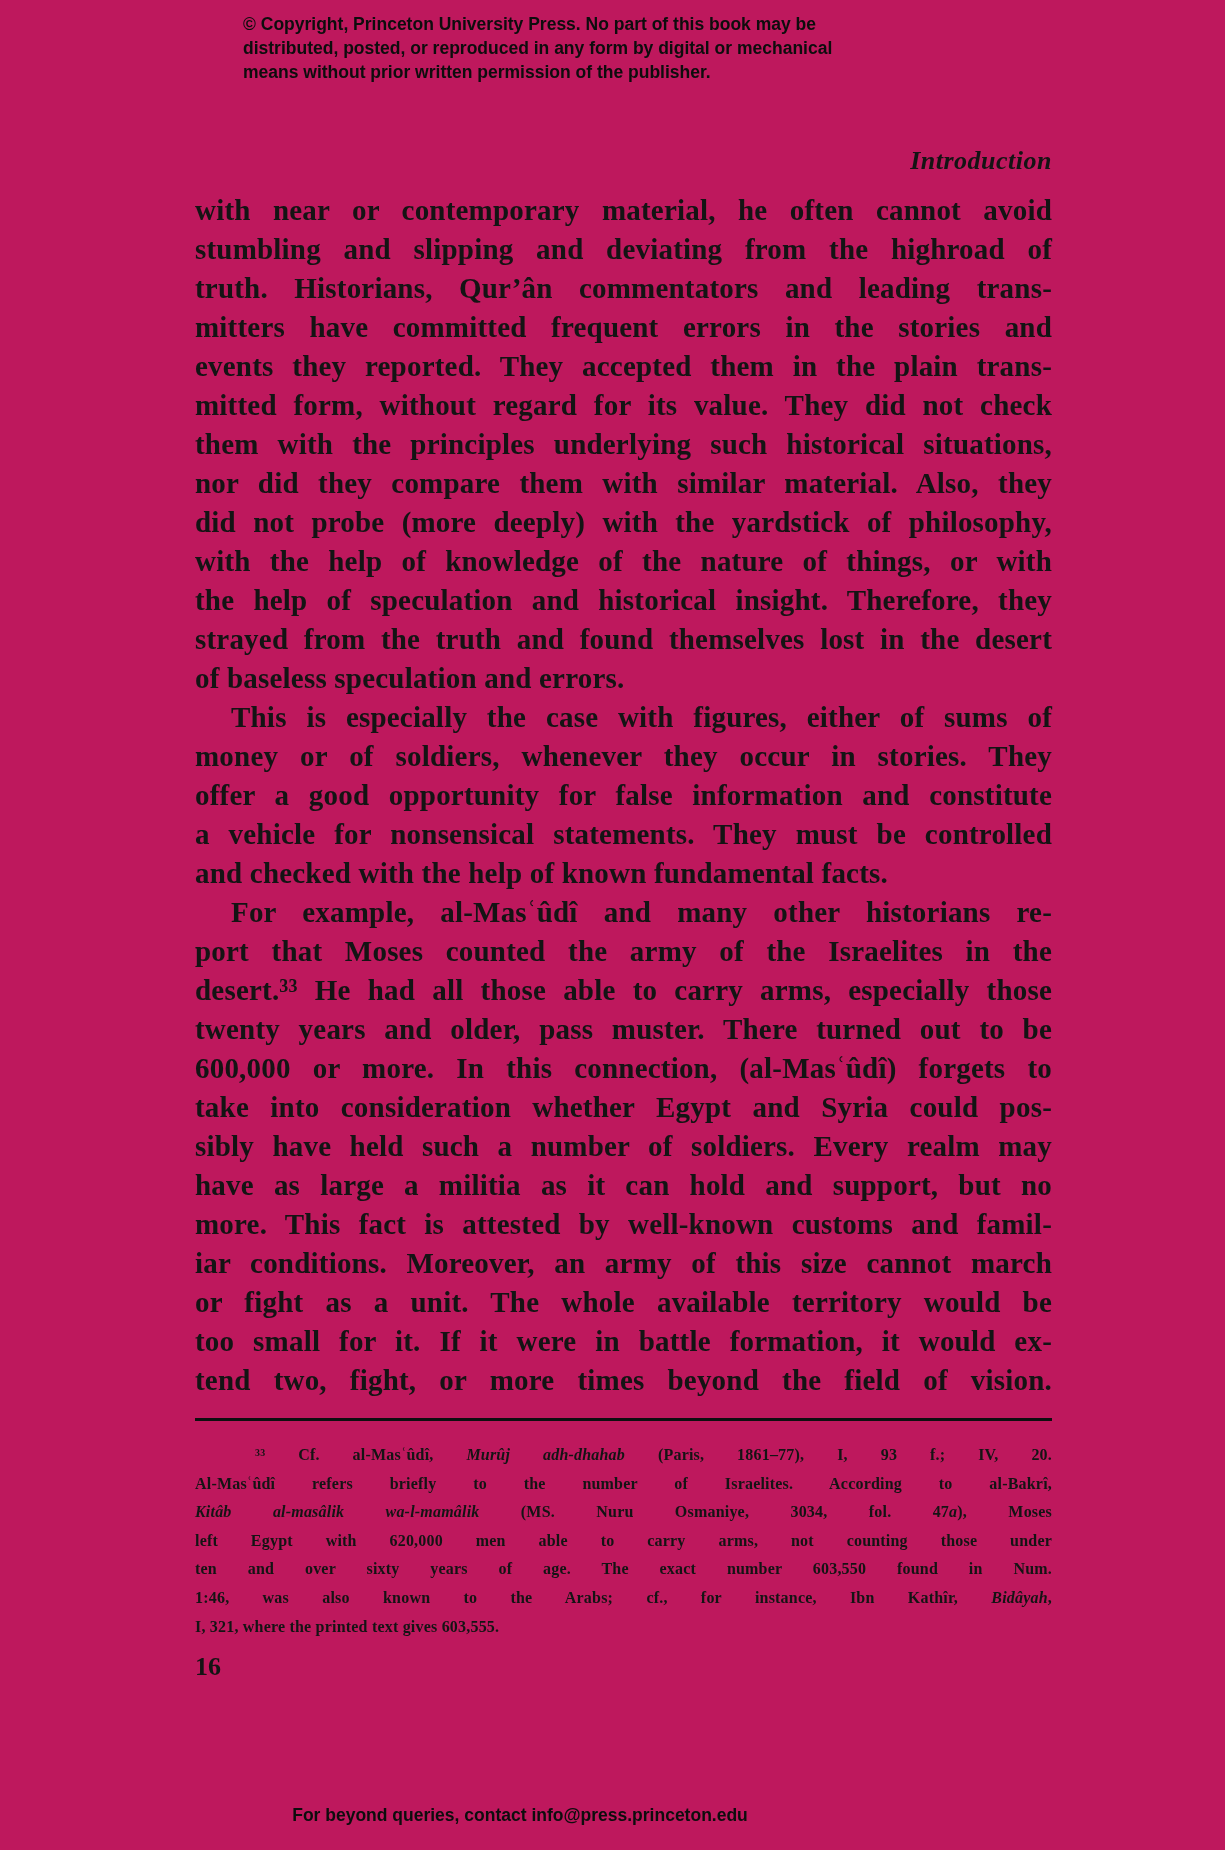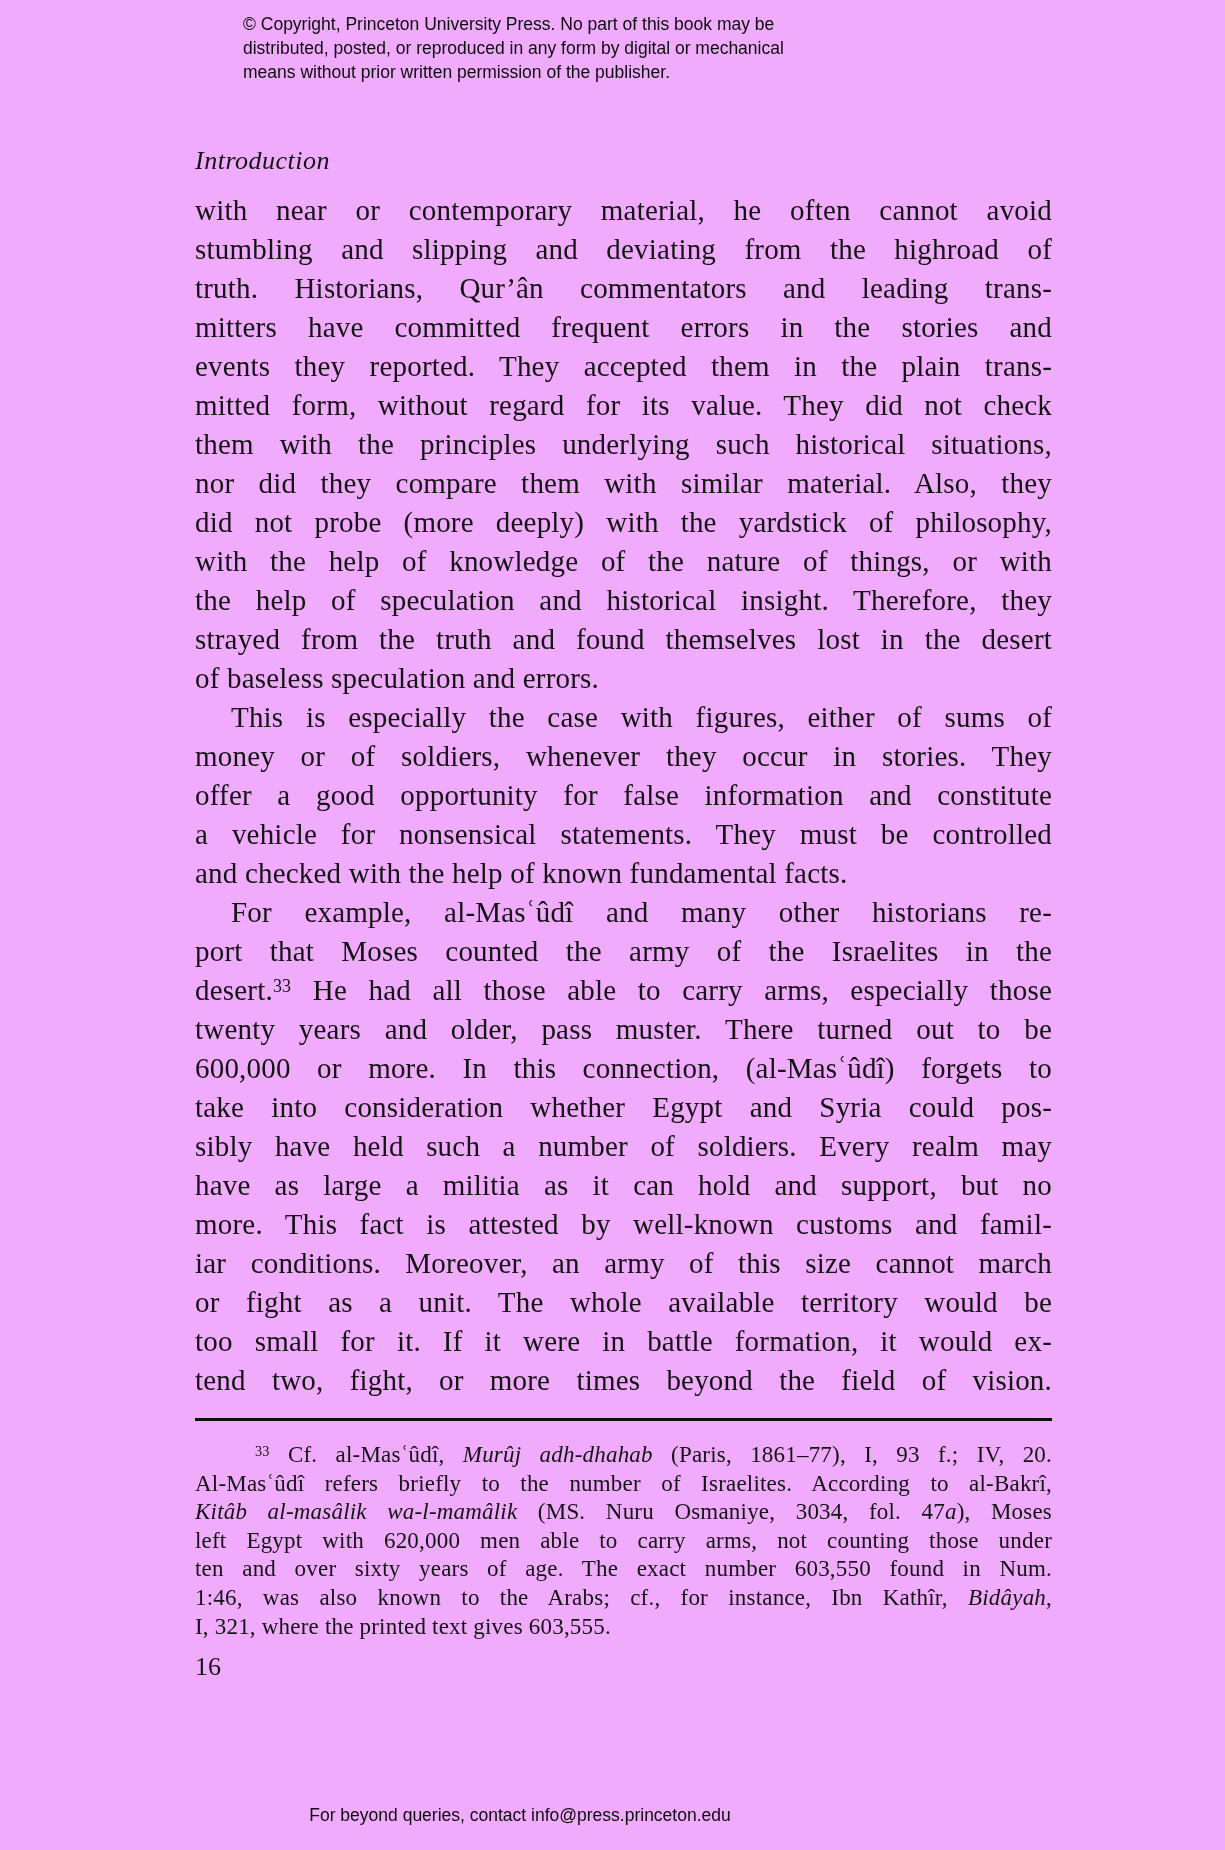--- a/index.html
+++ b/index.html
@@ -1,39 +1,40 @@
 <!DOCTYPE html>
 <html><head>
 <meta charset="utf-8">
 <style>
   html, body { margin: 0; padding: 0; }
   body { background: #ffffff; }
   .page {
     position: relative;
     width: 1225px;
     height: 1850px;
-    background: #f0abfc;
+    background: #be185d;
     overflow: hidden;
     color: #161616;
+    font-weight: bold;
   }
   .copyright {
     position: absolute;
     left: 243px;
     top: 12px;
     font-family: "Liberation Sans", sans-serif;
     font-size: 17.5px;
     line-height: 24px;
     color: #0d0d0d;
   }
   .running-head {
     position: absolute;
     left: 195px;
     top: 146px;
     width: 857px;
-    text-align: left;
+    text-align: right;
     font-family: "Liberation Serif", serif;
     font-style: italic;
     font-size: 26px;
     letter-spacing: 0.5px;
     color: #141414;
   }
   .body-text {
     position: absolute;
     left: 195px;
     top: 191px;
@@ -58,21 +59,21 @@
     width: 857px;
     height: 0;
     border-top: 3px solid #0f0f0f;
   }
   .footnote {
     position: absolute;
     left: 195px;
     top: 1441px;
     width: 857px;
     font-family: "Liberation Serif", serif;
-    font-size: 23px;
+    font-size: 16px;
     line-height: 28.6px;
     letter-spacing: 0.2px;
     color: #141414;
   }
   .footnote .line.indent { text-indent: 60px; }
   .sup {
     font-size: 62%;
     position: relative;
     top: -0.45em;
     line-height: 0;

